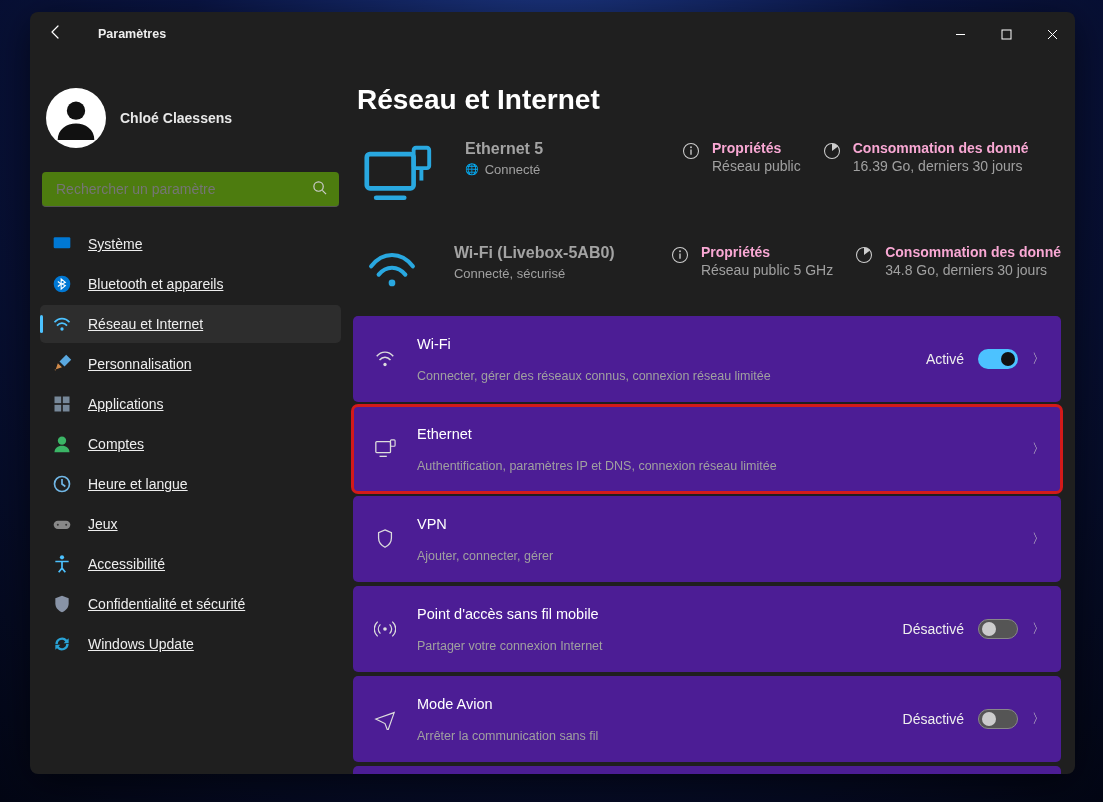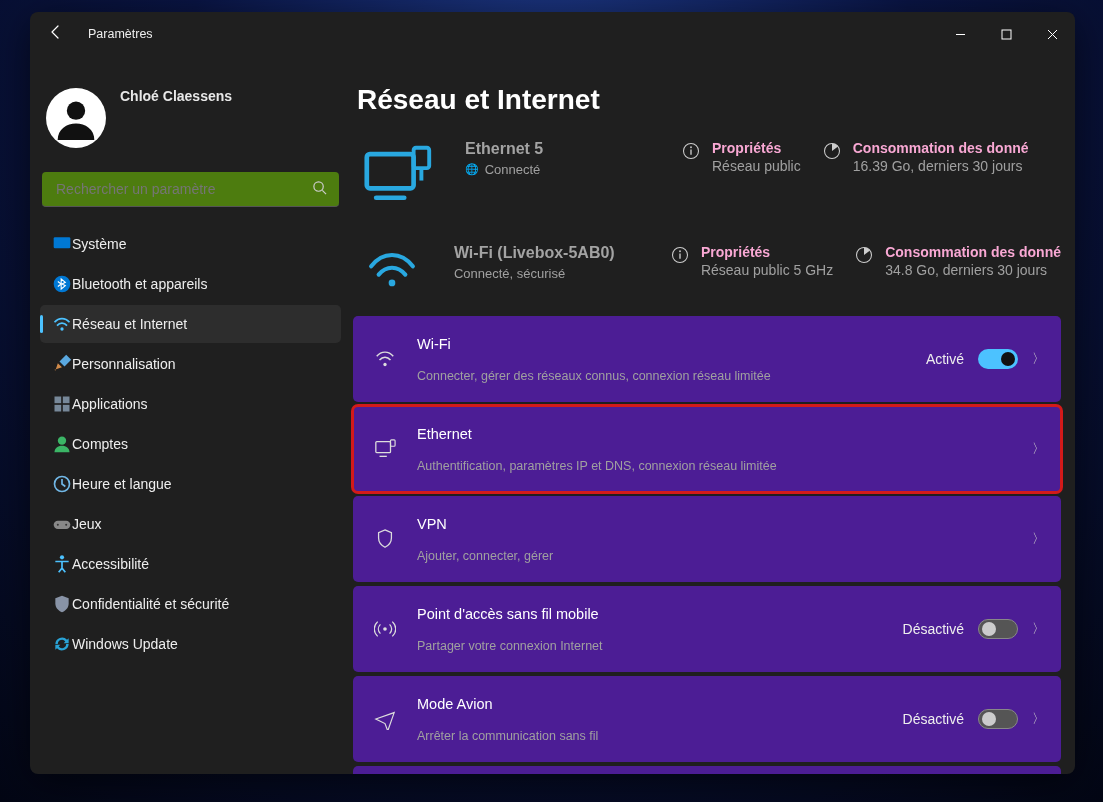--- a/index.html
+++ b/index.html
@@ -11,45 +11,45 @@
   .window{
     position:absolute;left:30px;top:12px;width:1045px;height:762px;
     background:#1f1f1f;border-radius:8px;box-shadow:0 8px 40px rgba(0,0,0,.6);
     color:#e8e8e8;display:flex;flex-direction:column;overflow:hidden;
   }
   
   .titlebar{
     height:44px;display:flex;align-items:center;justify-content:space-between;
     padding:0 0 0 10px;flex-shrink:0;
   }
-  .titlebar-left{display:flex;align-items:center;gap:16px;}
+  .titlebar-left{display:flex;align-items:center;gap:26px;font-weight:bold;}
   .back-arrow{color:#fff;font-size:16px;padding:4px 8px;cursor:pointer;}
   .title{font-size:12.5px;color:#eee;}
   .window-controls{display:flex;}
   .wc-btn{width:46px;height:32px;display:flex;align-items:center;justify-content:center;cursor:pointer;}
   .wc-btn svg{stroke:#fff;}
 
   .body{display:flex;flex:1;min-height:0;}
   
   .sidebar{width:305px;flex-shrink:0;padding:0 8px;display:flex;flex-direction:column;}
-  .profile{display:flex;align-items:flex-start;gap:14px;padding:32px 6px 18px 8px;}
+  .profile{display:flex;align-items:center;gap:14px;padding:32px 6px 18px 8px;}
   .avatar{width:60px;height:60px;border-radius:50%;background:#fff;display:flex;align-items:center;justify-content:center;}
   .avatar svg{fill:#111;}
   .profile-name{font-size:14px;font-weight:600;}
   .profile-sub{font-size:12px;color:#999;}
   .searchbox{
     margin:6px 4px 18px 4px;height:34px;background:#4d7c0f;border-radius:4px;
     display:flex;align-items:center;padding:0 12px;border-bottom:1px solid #555;
   }
   .searchbox input{flex:1;background:none;border:none;outline:none;color:#ccc;font-size:14px;}
   .search-icon{color:#ccc;font-size:15px;}
   .nav{display:flex;flex-direction:column;gap:2px;padding:0 2px;}
   .nav-item{
-    display:flex;align-items:center;height:38px;padding:0 12px;
-    border-radius:5px;cursor:pointer;font-size:14px;color:#eee;position:relative;
+    display:flex;align-items:center;gap:16px;height:38px;padding:0 12px;
+    border-radius:5px;cursor:pointer;font-size:14px;color:#eee;position:relative;text-decoration:underline;
   }
   .nav-item.active{background:#2d2d2d;}
   .nav-item.active::before{content:"";position:absolute;left:0;top:10px;bottom:10px;width:3px;background:#4cc2ff;border-radius:2px;}
   .nav-icon{width:20px;height:20px;display:flex;align-items:center;justify-content:center;font-size:16px;}
   .nav-icon img,.nav-icon svg{width:20px;height:20px;}
 
   
   .main{flex:1;padding:0 14px 0 2px;overflow-y:auto;}
   .main::-webkit-scrollbar{width:4px;}
   .page-title{font-size:28px;font-weight:600;margin:28px 0 24px 4px;color:#fff;}

